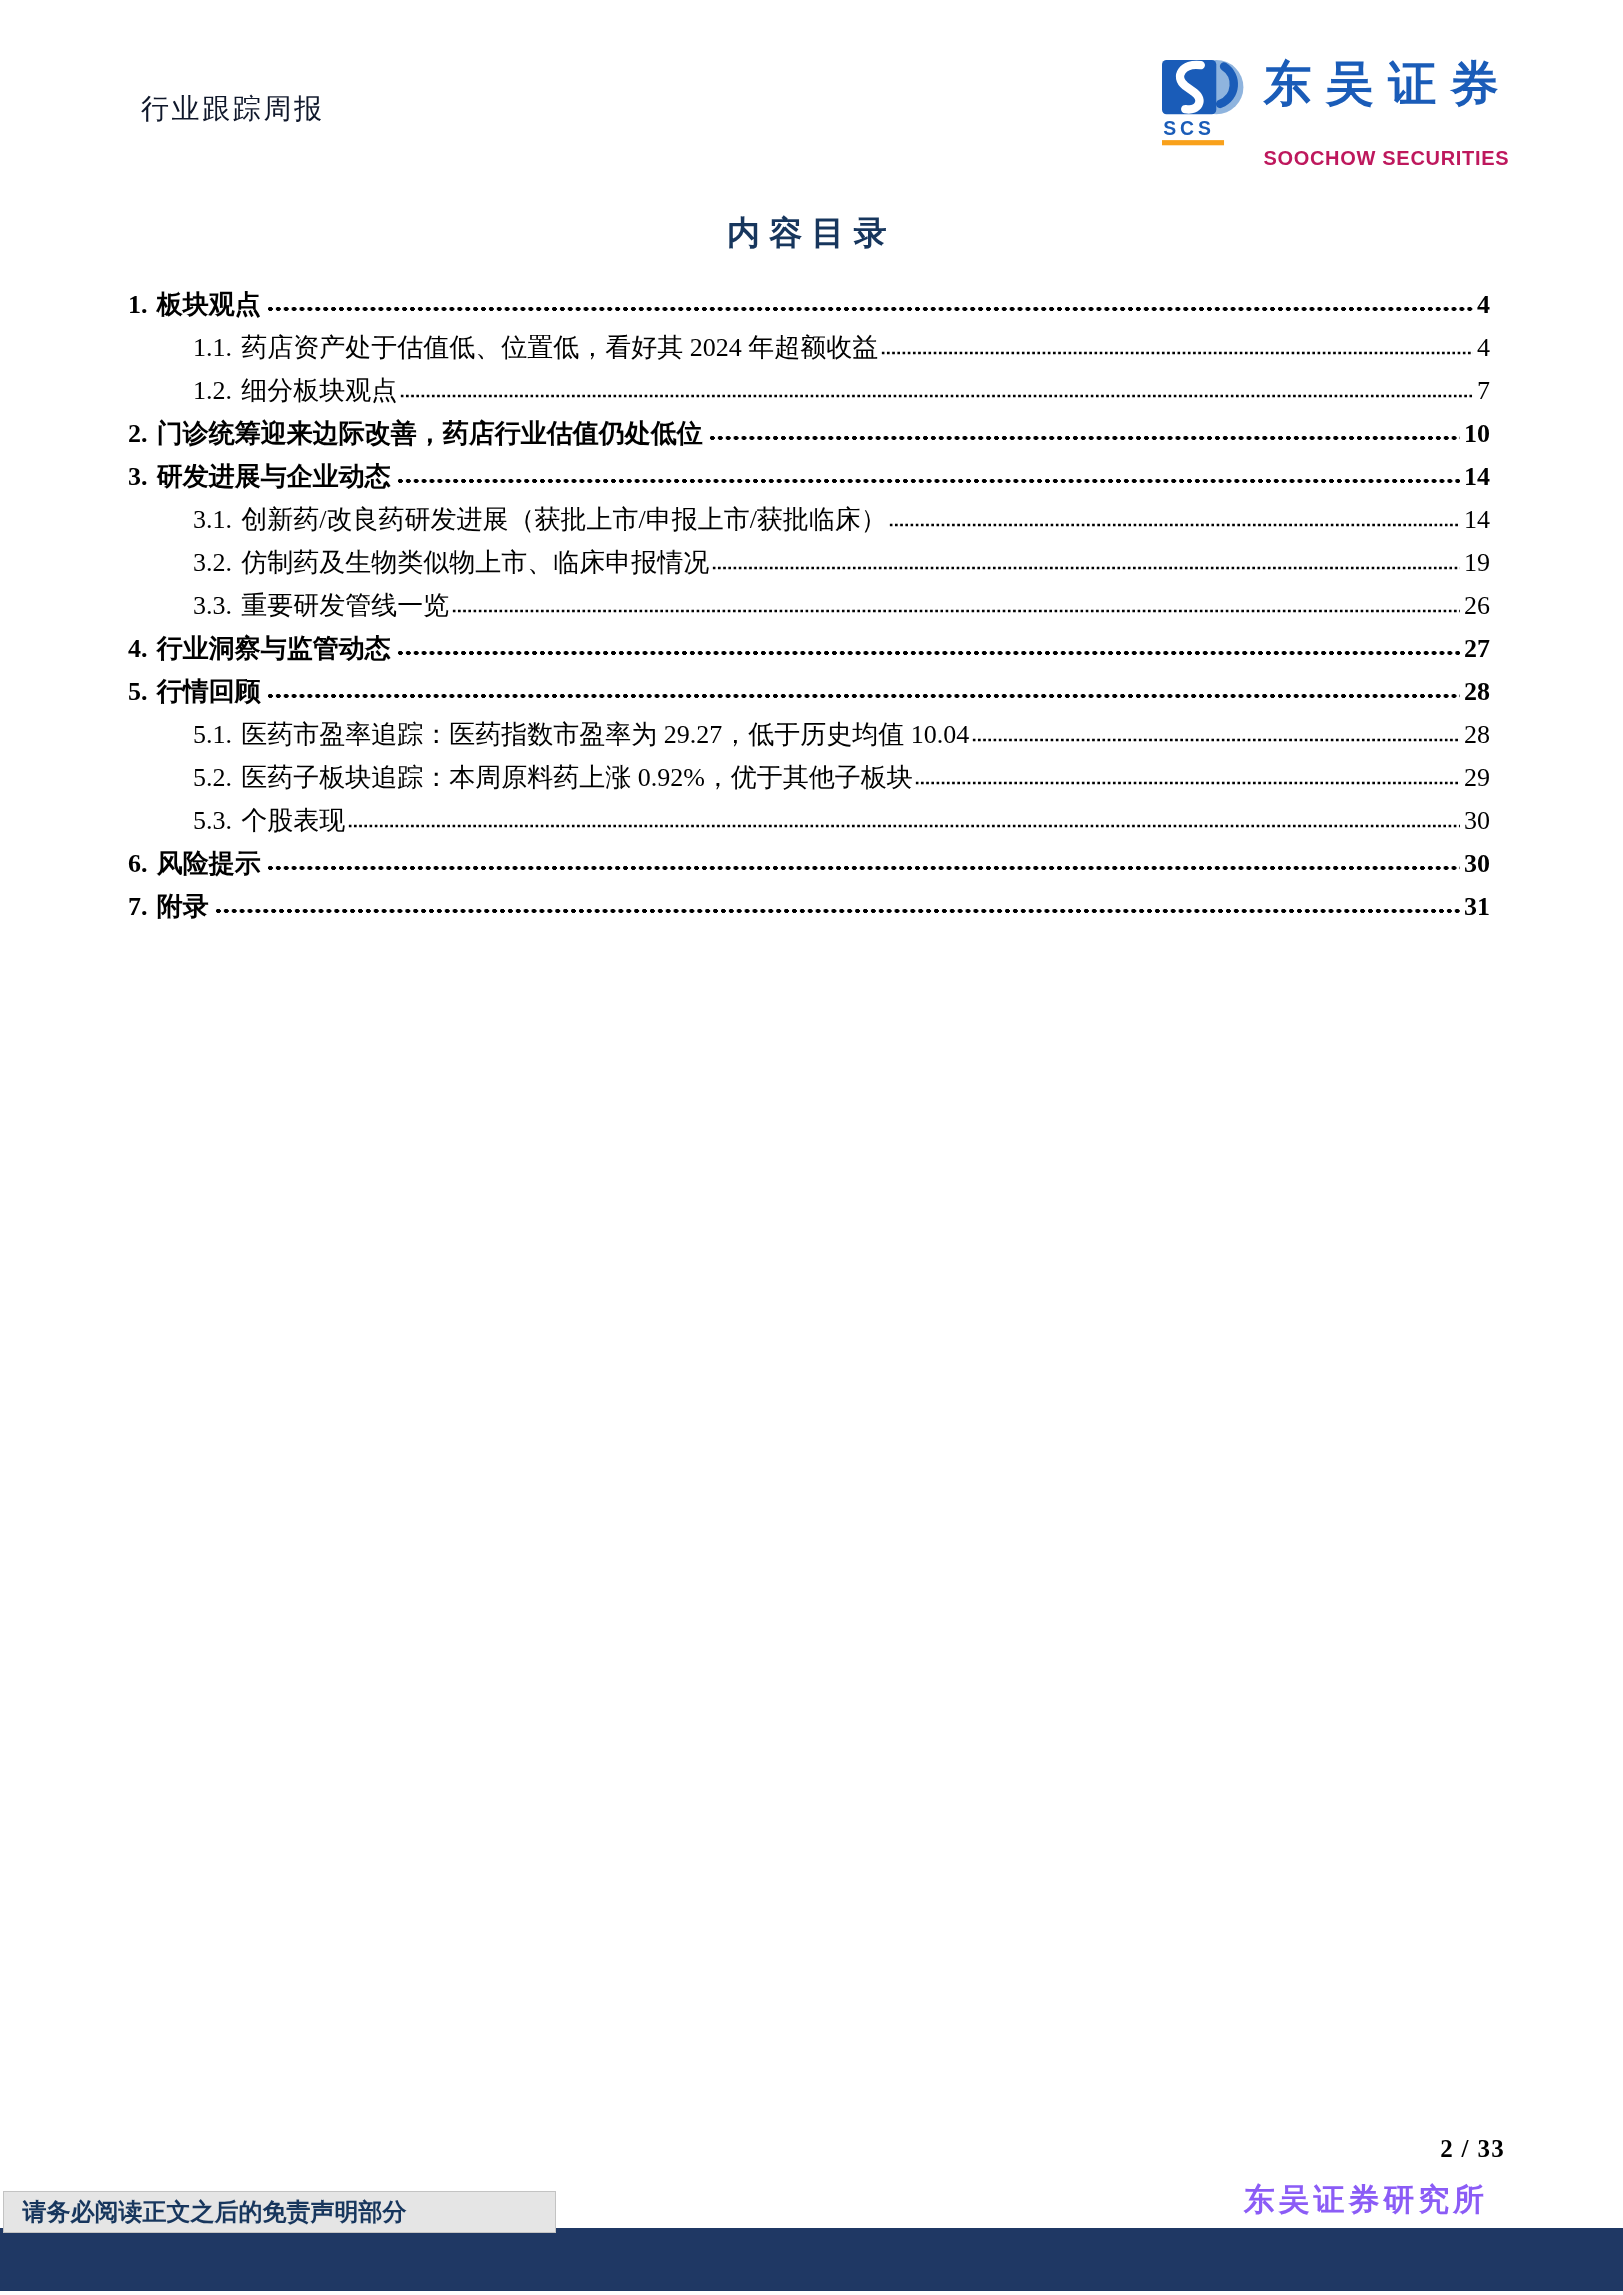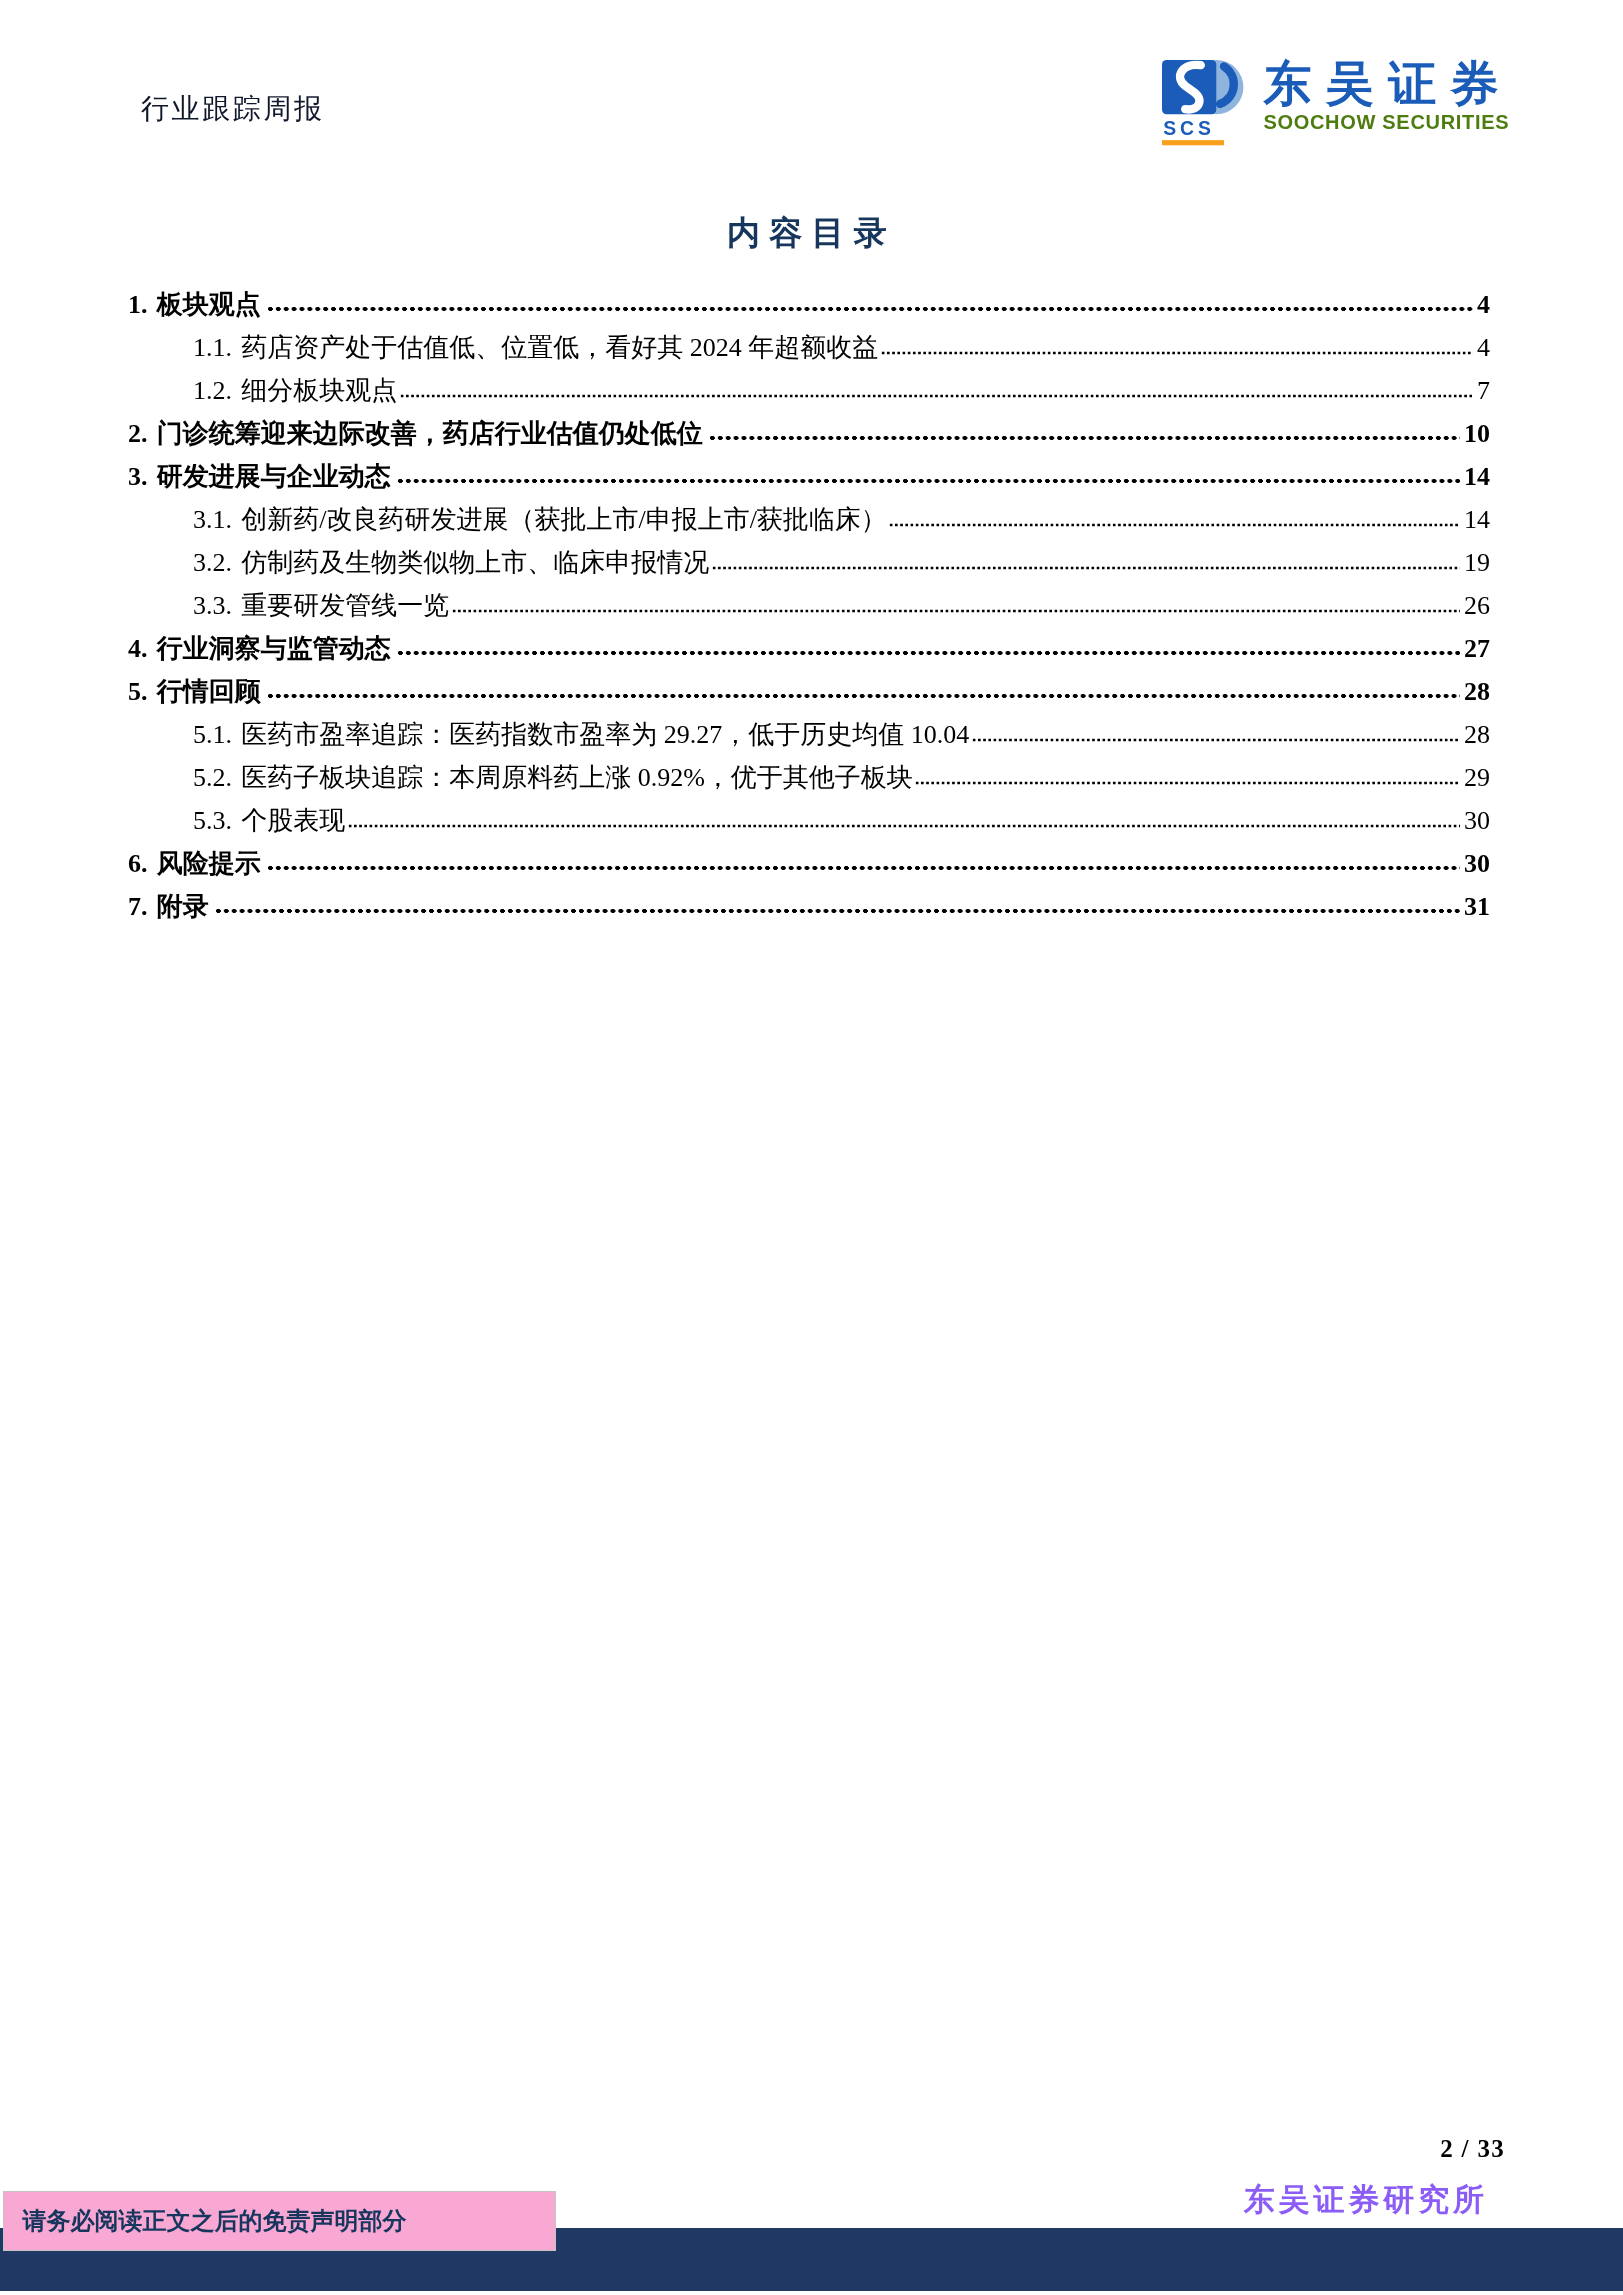--- a/index.html
+++ b/index.html
@@ -24,21 +24,21 @@
   .logo-icon { width:84px; height:92px; margin-right:17px; }
   .logo-text { display:flex; flex-direction:column; }
   .logo-cn {
     font-family:Liberation Serif, serif;
     font-weight:700; font-size:48px; line-height:55px;
     color:#1A5CB8; letter-spacing:14.4px; white-space:nowrap;
   }
   .logo-en {
     font-family:"Liberation Sans","DejaVu Sans",sans-serif;
     font-weight:700; font-size:20px; line-height:22px;
-    color:#4d7c0f; letter-spacing:0.7px; white-space:nowrap;
+    color:#be185d; letter-spacing:0.7px; white-space:nowrap;margin-top:36px;
   }
 
   
   .toc-title {
     position:absolute; left:0; right:0; top:211px;
     margin:0; text-align:center;
     font-size:33px; font-weight:700; color:#17365D;
     letter-spacing:9.2px;
   }
   .toc {
@@ -84,22 +84,22 @@
     position:absolute; right:135px; top:2179px;
     font-size:31px; font-weight:700; color:#8b5cf6;
     letter-spacing:3.9px;
   }
   .navy-bar {
     position:absolute; left:0; right:0; bottom:3.9px; height:63px;
     background:#1F3864;
   }
   .disclaimer {
     position:absolute; left:3.3px; top:2191px;
-    width:553px; height:60px;
-    background:#f9a8d4;
+    width:553px; height:42px;
+    background:#e5e5e5;
     border:1.3px solid #C3C3C3;
     box-sizing:border-box;
     display:flex; align-items:center;
     padding-left:18.3px;
     font-size:24px; font-weight:700; color:#17365D;
     white-space:nowrap;
   }
 </style>
 </head>
 <body>

